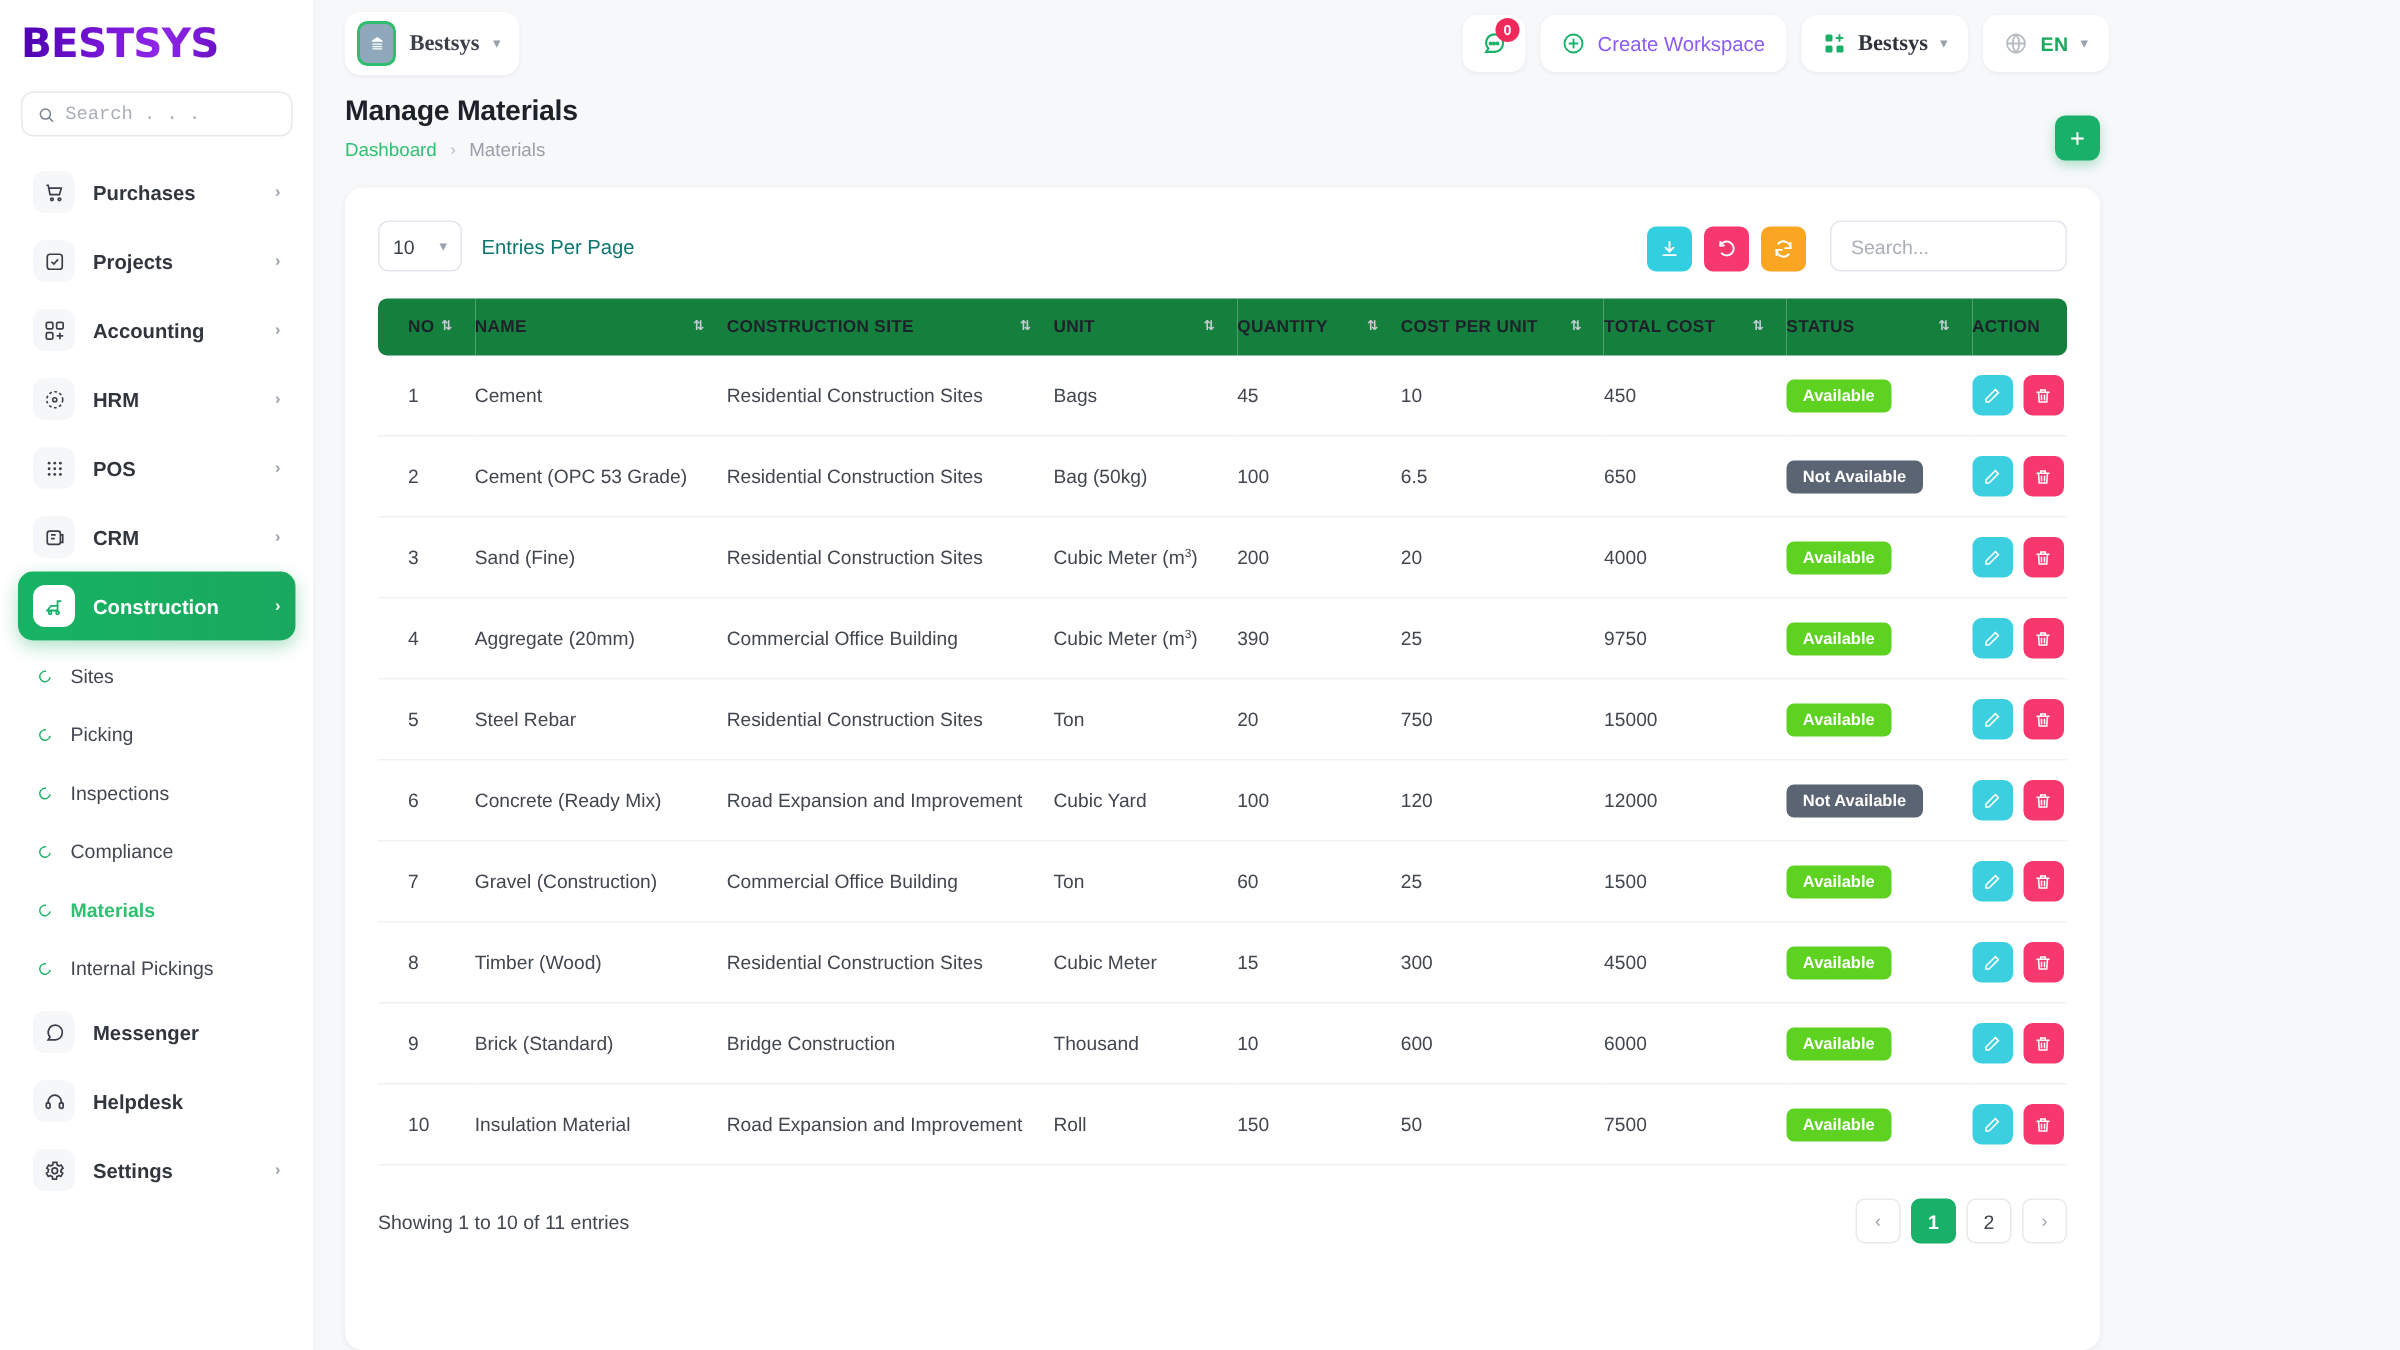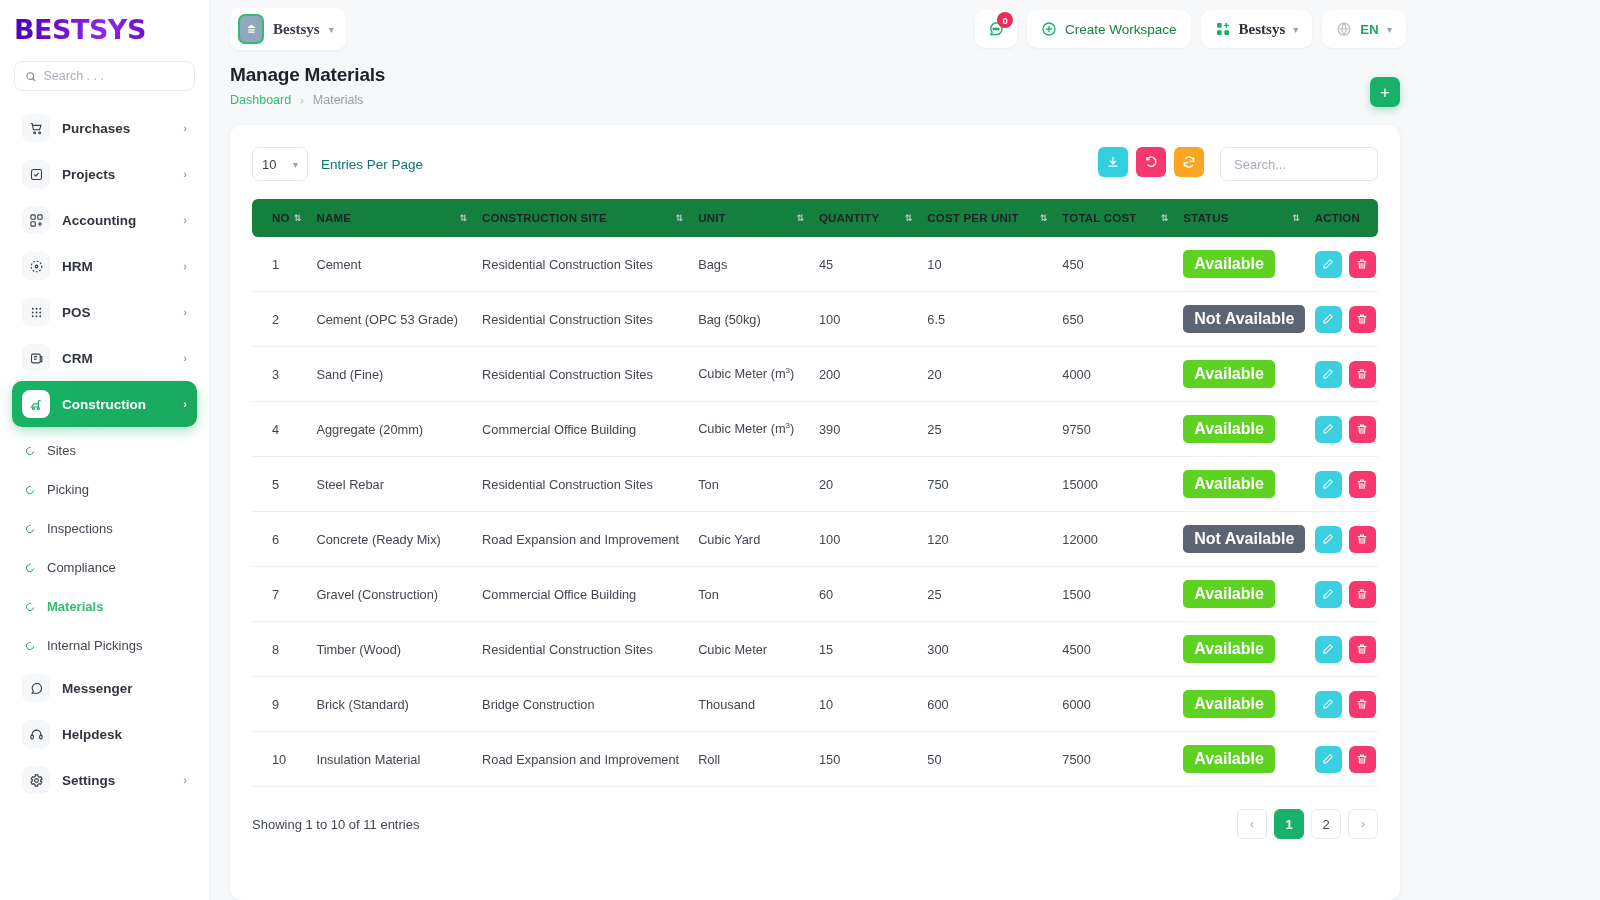--- a/index.html
+++ b/index.html
@@ -26,21 +26,21 @@
     display: inline-block; font-family: "DejaVu Sans", sans-serif;
   }
   .side-search {
     margin: 6px 14px 14px 14px; height: 30px;
     border: 1px solid #e7e9ee; border-radius: 8px;
     display: flex; align-items: center; gap: 7px; padding: 0 10px;
     background: #fff;
   }
   .side-search input {
     border: none; outline: none; font-size: 12.5px; color: #8a8f9a;
-    font-family: Liberation Sans, sans-serif; width: 100%; background: transparent;
+    font-family: Liberation Mono, monospace; width: 100%; background: transparent;
   }
   .side-search input::placeholder { color: #a9aeb8; }
 
   .nav { padding: 0 12px; }
   .nav-item {
     display: flex; align-items: center; gap: 12px;
     height: 46px; padding: 0 10px; border-radius: 10px;
     cursor: pointer; position: relative;
   }
   .nav-item .ico {
@@ -86,21 +86,21 @@
   }
   .ws-name { font-size: 15px; font-weight: 600; color: #3a3f49; font-family: "Liberation Serif", serif; }
   .caret { color: #9ba1ac; font-size: 10px; }
   .spacer { flex: 1; }
 
   .chip {
     display: flex; align-items: center; gap: 8px; background: #fff;
     border-radius: 10px; padding: 9px 14px; cursor: pointer;
     box-shadow: 0 1px 3px rgba(20,25,40,.05); height: 38px;
   }
-  .chip .txt { font-size: 13.5px; color: #15803d; font-weight: 500; }
+  .chip .txt { font-size: 13.5px; color: #8b5cf6; font-weight: 500; }
   .chat-chip { position: relative; padding: 9px 12px; }
   .badge {
     position: absolute; top: 2px; right: 4px; min-width: 16px; height: 16px;
     background: #ef2a5b; color: #fff; border-radius: 8px; font-size: 9.5px;
     display: flex; align-items: center; justify-content: center; font-weight: 700;
     padding: 0 4px;
   }
   .ws2-name { font-size: 15px; font-weight: 600; color: #2e323a; font-family: "Liberation Serif", serif; }
   .lang-txt { font-size: 13px; font-weight: 700; color: #1aa85f; letter-spacing: .3px; }
 
@@ -125,21 +125,21 @@
     flex: 1; min-height: 0;
   }
   .card-top { display: flex; align-items: center; margin-bottom: 18px; }
   .epp-wrap { display: flex; align-items: center; gap: 13px; }
   .epp-select {
     width: 56px; height: 34px; border: 1px solid #e3e6ec; border-radius: 7px;
     display: flex; align-items: center; justify-content: space-between;
     padding: 0 9px; font-size: 13px; color: #3a3f49; cursor: pointer; background: #fff;
   }
   .epp-label { font-size: 13.5px; color: #0f766e; }
-  .tools { margin-left: auto; display: flex; align-items: flex-start; gap: 8px; }
+  .tools { margin-left: auto; display: flex; align-items: flex-end; gap: 8px; }
   .tbtn {
     width: 30px; height: 30px; border-radius: 6px; border: none; cursor: pointer;
     display: flex; align-items: center; justify-content: center; color: #fff;
   }
   .tbtn.dl { background: #31cfe0; }
   .tbtn.undo { background: #f7386e; }
   .tbtn.refresh { background: #fba622; }
   .tsearch {
     margin-left: 8px; width: 158px; height: 34px; border: 1px solid #e3e6ec;
     border-radius: 7px; padding: 0 13px; font-size: 13px; color: #41464f;
@@ -162,21 +162,21 @@
     letter-spacing: -1px; cursor: pointer; font-family: "DejaVu Sans", sans-serif;
   }
   tbody td {
     font-size: 12.8px; color: #41464f; padding: 13px 0; border-bottom: 1px solid #f0f1f4;
     vertical-align: middle;
   }
   tbody td:first-child { padding-left: 20px; }
   tbody tr:last-child td { border-bottom: 1px solid #f0f1f4; }
   .badge-st {
     display: inline-block; padding: 5px 11px; border-radius: 5px;
-    font-size: 16px; font-weight: 600; color: #fff; white-space: nowrap;
+    font-size: 11px; font-weight: 600; color: #fff; white-space: nowrap;
   }
   .badge-st.available { background: #5ed220; }
   .badge-st.notavailable { background: #5b6472; }
   .acts { display: flex; gap: 7px; }
   .abtn {
     width: 27px; height: 27px; border-radius: 6px; border: none; cursor: pointer;
     display: flex; align-items: center; justify-content: center; color: #fff;
   }
   .abtn.edit { background: #3ccfe0; }
   .abtn.del { background: #f7386e; }

